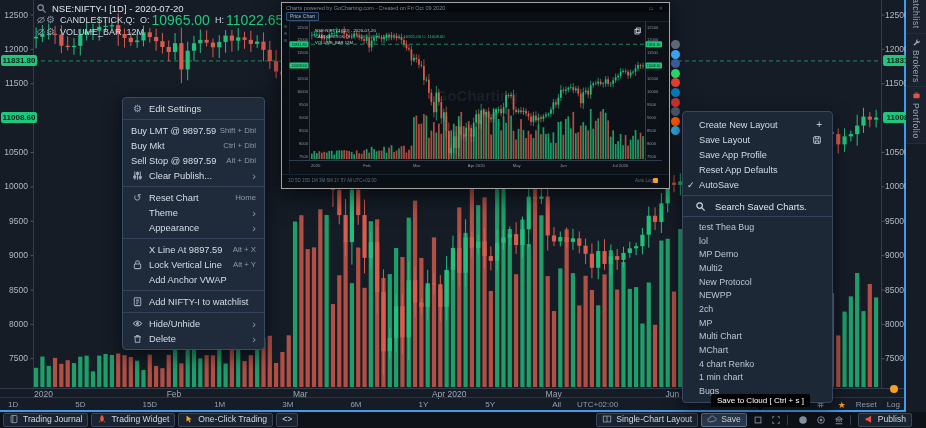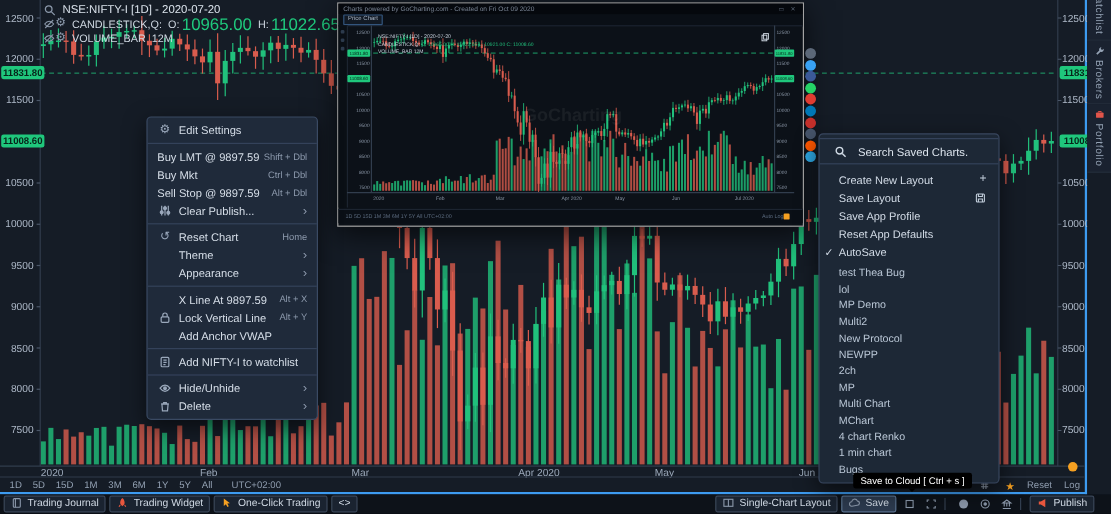--- a/index.html
+++ b/index.html
@@ -585,21 +585,21 @@
         <div class="x-label" style="left: 34px;">2020</div>
         <div class="x-label" style="left: 166.636px;">Feb</div>
         <div class="x-label" style="left: 292.956px;">Mar</div>
         <div class="x-label" style="left: 431.908px;">Apr 2020</div>
         <div class="x-label" style="left: 545.596px;">May</div>
         <div class="x-label" style="left: 665.6px;">Jun</div>
       </div>
     <div id="orange-dot"></div>
 
     <div id="tf-row">
-      <span id="tf-list" style="display:flex;align-items:center;">
+      <span id="tf-list" style="display:flex;align-items:center;gap:48px;">
           <span class="tf">1D</span>
           <span class="tf">5D</span>
           <span class="tf">15D</span>
           <span class="tf">1M</span>
           <span class="tf">3M</span>
           <span class="tf">6M</span>
           <span class="tf">1Y</span>
           <span class="tf">5Y</span>
           <span class="tf">All</span>
         </span>
@@ -1324,54 +1324,54 @@
       <div class="share-dot" style="background: rgb(37, 211, 102);"></div>
       <div class="share-dot" style="background: rgb(224, 60, 49);"></div>
       <div class="share-dot" style="background: rgb(0, 119, 181);"></div>
       <div class="share-dot" style="background: rgb(196, 48, 43);"></div>
       <div class="share-dot" style="background: rgb(70, 84, 106);"></div>
       <div class="share-dot" style="background: rgb(255, 87, 0);"></div>
       <div class="share-dot" style="background: rgb(44, 165, 224);"></div>
     </div>
 
   <div id="layout-menu">
+    <div id="lm-actions" style="padding-top:5px;">
+        <div class="lm-row">
+          <span>Create New Layout</span>
+          <span class="ic char-ic r-ic" style="color: rgb(192, 204, 218);">+</span>
+        </div>
+        <div class="lm-row">
+          <span>Save Layout</span>
+          <span class="ic r-ic" style="color: rgb(192, 204, 218);">
+            <svg width="10" height="10" viewBox="0 0 12 12" fill="none" stroke="currentColor" stroke-width="1.1">
+              <rect x="2" y="2" width="8" height="8" rx="1"></rect>
+              <path d="M4 2v2.5h4V2M4 10V7h4v3"></path>
+            </svg>
+          </span>
+        </div>
+        <div class="lm-row">
+          <span>Save App Profile</span>
+        </div>
+        <div class="lm-row">
+          <span>Reset App Defaults</span>
+        </div>
+        <div class="lm-row">
+          <span class="lm-check">✓</span>
+          <span>AutoSave</span>
+        </div>
+      </div>
     <div id="lm-search">
       <span class="ic">
           <svg width="11" height="11" viewBox="0 0 12 12" fill="none" stroke="currentColor" stroke-width="1.3">
             <circle cx="5" cy="5" r="3"></circle>
             <path d="M7.5 7.5L10.5 10.5"></path>
           </svg>
         </span>
       <span>Search Saved Charts.</span>
     </div>
-    <div id="lm-actions" style="padding-top:5px;">
-        <div class="lm-row">
-          <span>Create New Layout</span>
-          <span class="ic char-ic r-ic" style="color: rgb(192, 204, 218);">+</span>
-        </div>
-        <div class="lm-row">
-          <span>Save Layout</span>
-          <span class="ic r-ic" style="color: rgb(192, 204, 218);">
-            <svg width="10" height="10" viewBox="0 0 12 12" fill="none" stroke="currentColor" stroke-width="1.1">
-              <rect x="2" y="2" width="8" height="8" rx="1"></rect>
-              <path d="M4 2v2.5h4V2M4 10V7h4v3"></path>
-            </svg>
-          </span>
-        </div>
-        <div class="lm-row">
-          <span>Save App Profile</span>
-        </div>
-        <div class="lm-row">
-          <span>Reset App Defaults</span>
-        </div>
-        <div class="lm-row">
-          <span class="lm-check">✓</span>
-          <span>AutoSave</span>
-        </div>
-      </div>
     <div id="lm-list">
         <div class="lm-item">test Thea Bug</div>
         <div class="lm-item">lol</div>
         <div class="lm-item">MP Demo</div>
         <div class="lm-item">Multi2</div>
         <div class="lm-item">New Protocol</div>
         <div class="lm-item">NEWPP</div>
         <div class="lm-item">2ch</div>
         <div class="lm-item">MP</div>
         <div class="lm-item">Multi Chart</div>

